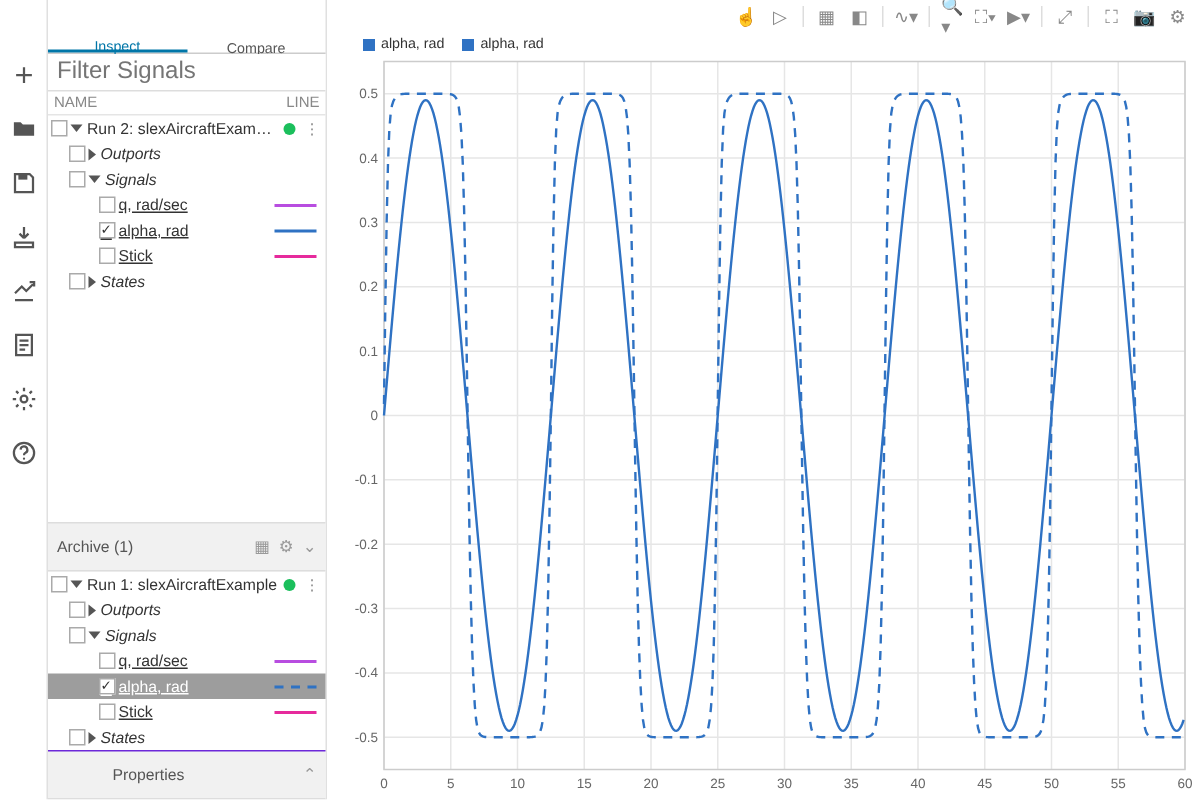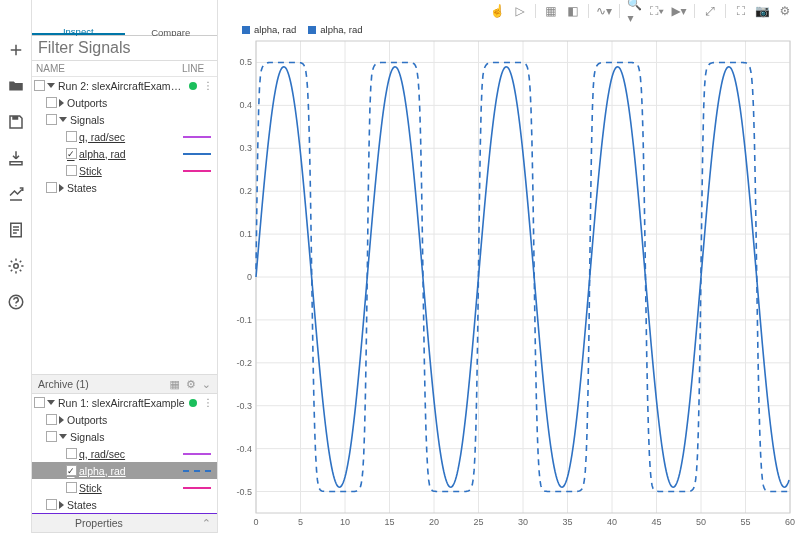--- a/index.html
+++ b/index.html
@@ -10,39 +10,39 @@
 .sidebar { width: 186px; background: #fff; border-right: 1px solid #e0e0e0; display: flex; flex-direction: column; font-size: 10.5px; color: #333; }
 .tabs { display: flex; height: 36px; border-bottom: 1px solid #ccc; }
 .tab { flex: 1; display: flex; flex-direction: column; align-items: center; justify-content: center; gap: 1px; cursor: pointer; color: #0076a8; }
 .tab svg { width: 14px; height: 14px; }
 .tab.inactive { color: #555; }
 .tab.active { border-bottom: 2px solid #0076a8; }
 .tab-label { font-size: 9.5px; margin-top: 28px; }
 .filter { border: none; border-bottom: 1px solid #ddd; padding: 3px 6px; font-size: 16px; color: #888; width: 100%; outline: none; }
 .hdr-row { display: flex; font-size: 10px; color: #888; padding: 2px 4px; border-bottom: 1px solid #e5e5e5; }
 .hdr-row .c1 { flex: 1; }
-.hdr-row .c2 { width: 40px; text-align: center; }
+.hdr-row .c2 { width: 40px; text-align: right; }
 .tree { flex: 0 0 auto; }
 .row { display: flex; align-items: center; height: 17px; padding: 0 2px; position: relative; }
 .row .cb { width: 11px; height: 11px; border: 1px solid #aaa; margin-right: 2px; background: #fff; }
 .row .cb.checked::after { content: "✓"; font-size: 9px; position: relative; top: -2px; left: 0px; color: #333; }
 .row .tri { width: 0; height: 0; margin-right: 3px; }
 .row .tri.right { border-top: 4px solid transparent; border-bottom: 4px solid transparent; border-left: 5px solid #555; }
 .row .tri.down { border-left: 4px solid transparent; border-right: 4px solid transparent; border-top: 5px solid #555; }
 .row .lbl { flex: 1; white-space: nowrap; overflow: hidden; text-overflow: ellipsis; }
 .row .dot { width: 8px; height: 8px; border-radius: 50%; background: #1bbf5c; margin: 0 4px; }
 .row .menu { color: #888; font-size: 10px; padding: 0 2px; cursor: pointer; }
 .row .line { width: 28px; height: 2px; margin-right: 4px; }
 .row .line.dashed { height: 0; border-top: 2px dashed; }
 .row.sel { background: #9d9d9d; color: #fff; }
 .row.sel .cb { background: #fff; }
-.indent1 { padding-left: 14px; }
+.indent1 { padding-left: 14px; font-style: italic; }
 .indent3 { padding-left: 34px; text-decoration: underline; }
 .spacer { flex: 1; }
-.section-hdr { background: #f1f1f1; border-top: 1px solid #ddd; border-bottom: 1px solid #ddd; height: 20px; display: flex; align-items: center; padding: 0 6px; color: #555; }
+.section-hdr { background: #f1f1f1; border-top: 1px solid #ddd; border-bottom: 1px solid #ddd; height: 33px; display: flex; align-items: center; padding: 0 6px; color: #555; }
 .section-hdr .icons { margin-left: auto; display: flex; gap: 6px; color: #999; }
 .section-hdr .icons span { font-size: 11px; cursor: pointer; }
 .main { flex: 1; display: flex; flex-direction: column; position: relative; }
 .top-toolbar { height: 22px; display: flex; justify-content: flex-end; align-items: center; gap: 8px; padding: 0 8px; color: #888; }
 .top-toolbar .tbi { width: 14px; height: 14px; display: flex; align-items: center; justify-content: center; cursor: pointer; font-size: 12px; }
 .top-toolbar .sep { width: 1px; height: 14px; background: #ddd; }
 .legend { font-size: 9.5px; color: #333; padding: 2px 0 2px 24px; display: flex; gap: 12px; }
 .legend .item { display: flex; align-items: center; gap: 4px; }
 .legend .sw { width: 8px; height: 8px; background: #2f72c3; }
 .plot-wrap { flex: 1; position: relative; }

